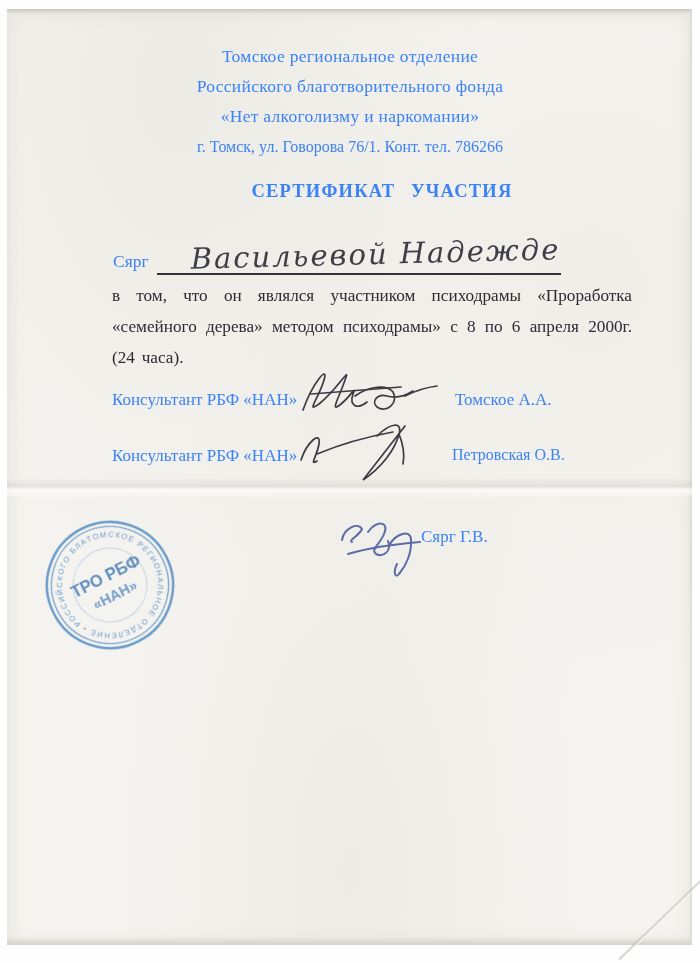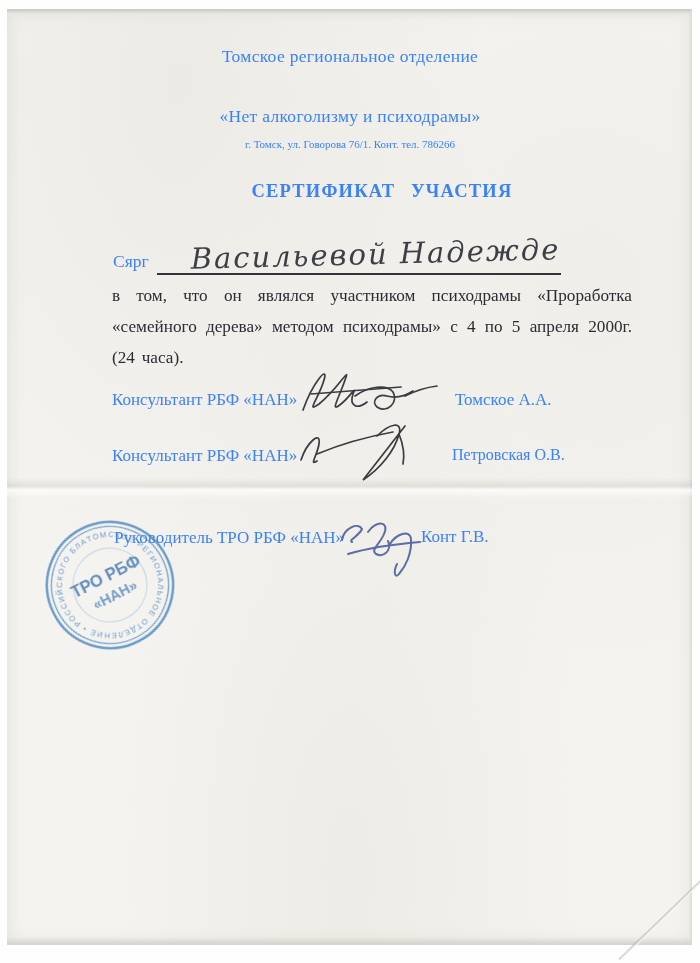--- a/index.html
+++ b/index.html
@@ -46,21 +46,21 @@
   .crease-corner {
     position: absolute; left: 602px; top: 915px; width: 125px; height: 3px;
     background: linear-gradient(to bottom, rgba(150,145,135,0.5), rgba(255,255,255,0.9));
     transform: rotate(-44deg);
   }
 
   
   .print { position: absolute; color: #3b82f6; white-space: nowrap; }
   .center { left: 0; width: 700px; text-align: center; }
   .hline  { font-size: 17.5px; letter-spacing: 0.3px; }
-  .haddr  { font-size: 11px; }
+  .haddr  { font-size: 16px; }
   .doc-title {
     font-size: 18.5px; font-weight: bold;
     letter-spacing: 1.2px; word-spacing: 10px; margin-left: 32px;
   }
   .body-par {
     position: absolute; left: 112px; top: 280px; width: 520px;
     font-size: 17.2px; line-height: 31px; color: #2b2b32;
     text-align: justify; text-align-last: left;
     word-spacing: 2.5px; white-space: normal;
   }
@@ -89,30 +89,31 @@
 
 <div id="scene">
 
   <div class="paper">
     <div class="paper-top-edge"></div>
     <div class="paper-bottom-edge"></div>
     <div class="paper-right-edge"></div>
   </div>
 
   <div class="print center hline" style="top:46px">Томское региональное отделение</div>
-  <div class="print center hline" style="top:106px">«Нет алкоголизму и психодрамы»</div>
+  <div class="print center hline" style="top:76px">Российского благотворительного фонда</div>
+  <div class="print center hline" style="top:106px">«Нет алкоголизму и наркомании»</div>
   <div class="print center haddr" style="top:138px">г. Томск, ул. Говорова 76/1. Конт. тел. 786266</div>
 
   <div class="print center doc-title" style="top:181px">СЕРТИФИКАТ УЧАСТИЯ</div>
 
   <div class="print" style="left:113px; top:251px; font-size:17.5px">Сярг</div>
   <div class="name-underline"></div>
   <div class="hand-name">Васильевой Надежде</div>
 
-  <div class="body-par">в том, что он являлся участником психодрамы «Проработка «семейного дерева» методом психодрамы» с 4 по 5 апреля 2000г. (24 часа).</div>
+  <div class="body-par">в том, что он являлся участником психодрамы «Проработка «семейного дерева» методом психодрамы» с 8 по 6 апреля 2000г. (24 часа).</div>
 
   <div class="print" style="left:112px; top:390px; font-size:17px">Консультант РБФ «НАН»</div>
   <svg class="sig-svg" style="left:293px; top:360px" width="152" height="64" viewBox="0 0 152 64">
     <g fill="none" stroke="#3b3b42" stroke-width="1.7" stroke-linecap="round">
       <path d="M10 50 C 20 22, 36 4, 31 20 C 26 38, 12 54, 26 44 C 46 28, 58 4, 52 20 C 46 38, 36 54, 48 44 C 58 36, 64 24, 60 34 C 56 46, 64 50, 74 42"></path>
       <path d="M62 36 C 76 26, 94 24, 100 32 C 106 42, 94 54, 84 47 C 78 42, 84 33, 94 36 C 104 39, 112 36, 120 31"></path>
       <path d="M18 34 L 108 27"></path>
       <path d="M112 36 C 124 30, 136 27, 144 26"></path>
     </g>
   </svg>
@@ -124,30 +125,29 @@
       <path d="M8 46 C 14 28, 28 16, 26 30 C 24 42, 16 52, 24 47"></path>
       <path d="M24 40 C 48 30, 78 22, 100 18"></path>
       <path d="M84 22 C 96 10, 110 6, 106 20 C 102 36, 88 54, 70 66 L 112 12"></path>
       <path d="M106 20 C 110 30, 112 40, 110 50"></path>
     </g>
   </svg>
   <div class="print" style="left:452px; top:446px; font-size:16px">Петровская О.В.</div>
 
   <div class="crease-main"></div>
 
-  <div class="print" style="left:114px; top:528px; font-size:17px">Руководитель ТРО РБФ «НАН»</div>
   <svg class="sig-svg" style="left:334px; top:510px" width="92" height="68" viewBox="0 0 92 68">
     <g fill="none" stroke="#5b6ca6" stroke-width="2" stroke-linecap="round">
       <path d="M8 30 C 10 18, 24 12, 28 19 C 25 26, 14 30, 18 32"></path>
       <path d="M34 22 C 42 10, 56 11, 50 24 C 46 34, 36 40, 42 44 C 50 48, 58 40, 54 31"></path>
       <path d="M56 34 C 62 24, 76 19, 77 29 C 78 43, 72 56, 65 64 C 61 69, 59 62, 63 54"></path>
       <path d="M14 44 C 34 38, 62 34, 86 32"></path>
     </g>
   </svg>
-  <div class="print" style="left:421px; top:527px; font-size:17px">Конт Г.В.</div>
+  <div class="print" style="left:421px; top:527px; font-size:17px">Сярг Г.В.</div>
 
   <svg class="stamp" viewBox="0 0 164 164">
     <defs>
       <path id="rim-circle" d="M82,34 a48,48 0 1,1 -0.01,0 z"></path>
       <filter id="stampblur">
           <feGaussianBlur stdDeviation="0.55"></feGaussianBlur>
         </filter>
     </defs>
     <g filter="url(#stampblur)" transform="rotate(-27 82 82)">
       <circle cx="82" cy="82" r="63" fill="none" stroke="#4a86c2" stroke-width="2.4"></circle>

